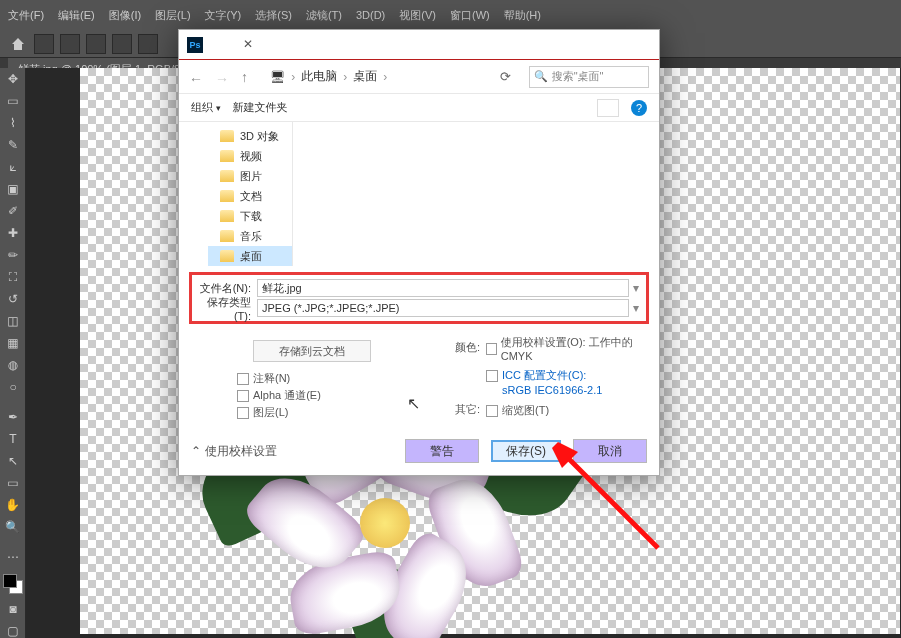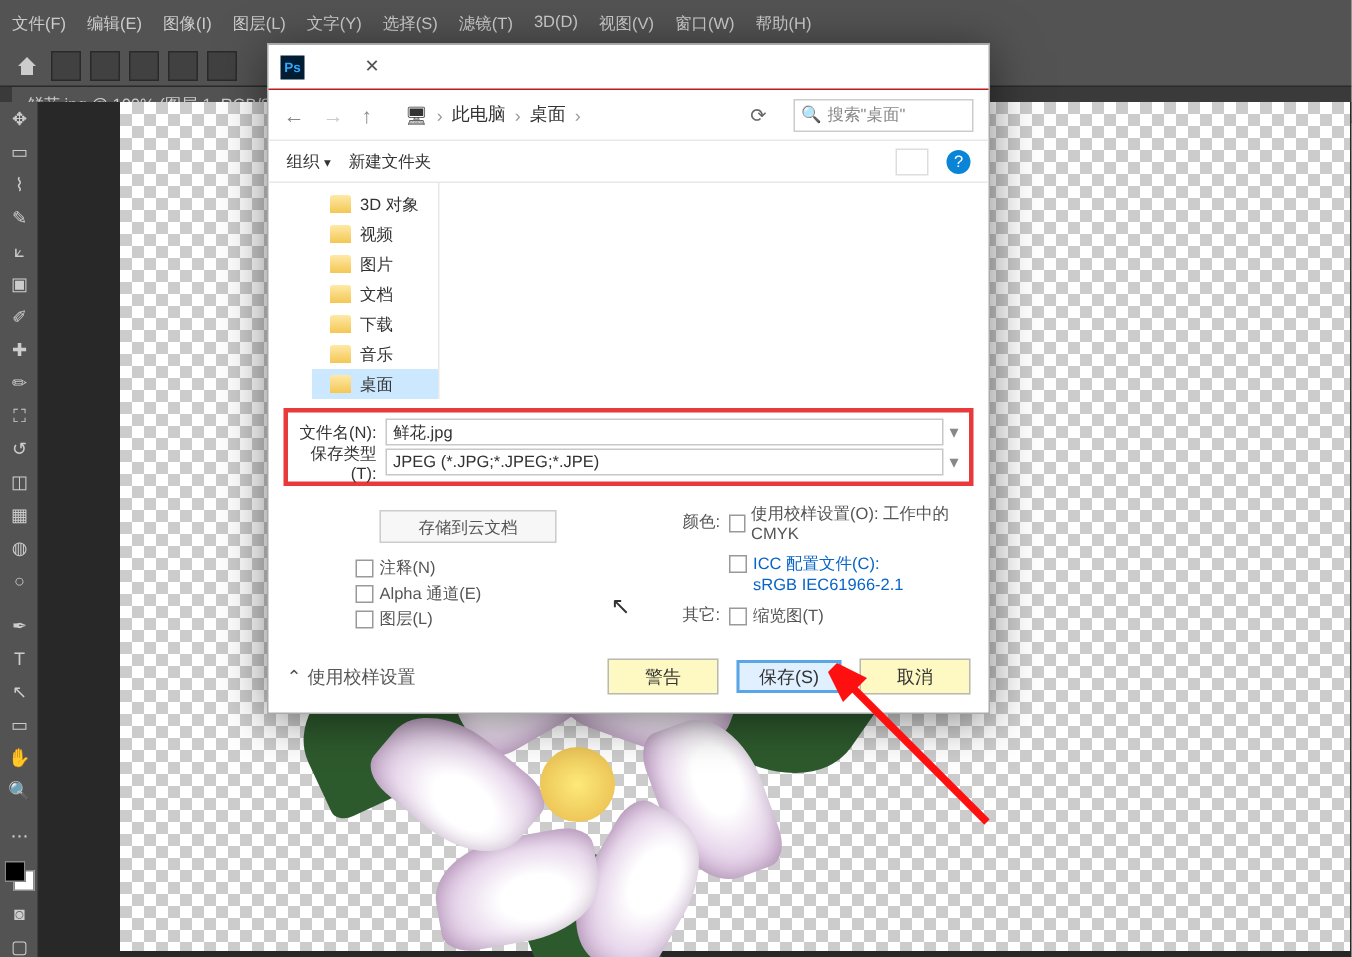--- a/index.html
+++ b/index.html
@@ -82,21 +82,21 @@
 .opts-right { width: 190px; }
 .cloud-btn { width: 118px; height: 22px; border: 1px solid #ccc; background: #f7f7f7; display:flex;align-items:center;justify-content:center; margin: 0 0 8px 60px; }
 .opt-group-label { display:inline-block; width: 54px; text-align: right; padding-right: 8px; vertical-align: top;}
 .chk-row { display: flex; align-items: center; gap: 4px; margin-left: 44px; height: 17px;}
 .chk-row2 { display: flex; align-items: center; gap: 4px; height: 17px;}
 .chk { width: 12px; height: 12px; border: 1px solid #999; background: #fff; }
 .link-txt { color: #0864c7; cursor: pointer; }
 
 .dlg-footer { display: flex; align-items: center; padding: 8px 12px 12px; gap: 12px; }
 .hide-toggle { display: flex; align-items: center; gap: 4px; color: #555; }
-.btn { width: 74px; height: 24px; border: 1px solid #b8b8b8; background: #fef9c3; display: flex; align-items: center; justify-content: center; font-size: 12px; cursor: pointer;}
+.btn { width: 74px; height: 24px; border: 1px solid #b8b8b8; background: #c4b5fd; display: flex; align-items: center; justify-content: center; font-size: 12px; cursor: pointer;}
 .btn.primary { background: #e1f0ff; border: 2px solid #5aa5e6; width: 70px; height: 22px; }
 
 
 .red-arrow { position: absolute; pointer-events: none; }
 .arrow-line { stroke: #ff1010; stroke-width: 5; }
 .arrow-head { fill: #ff1010; }
 
 
 .cursor { position: absolute; left: 407px; top: 394px; font-size: 16px; color: #333; }
 </style>

